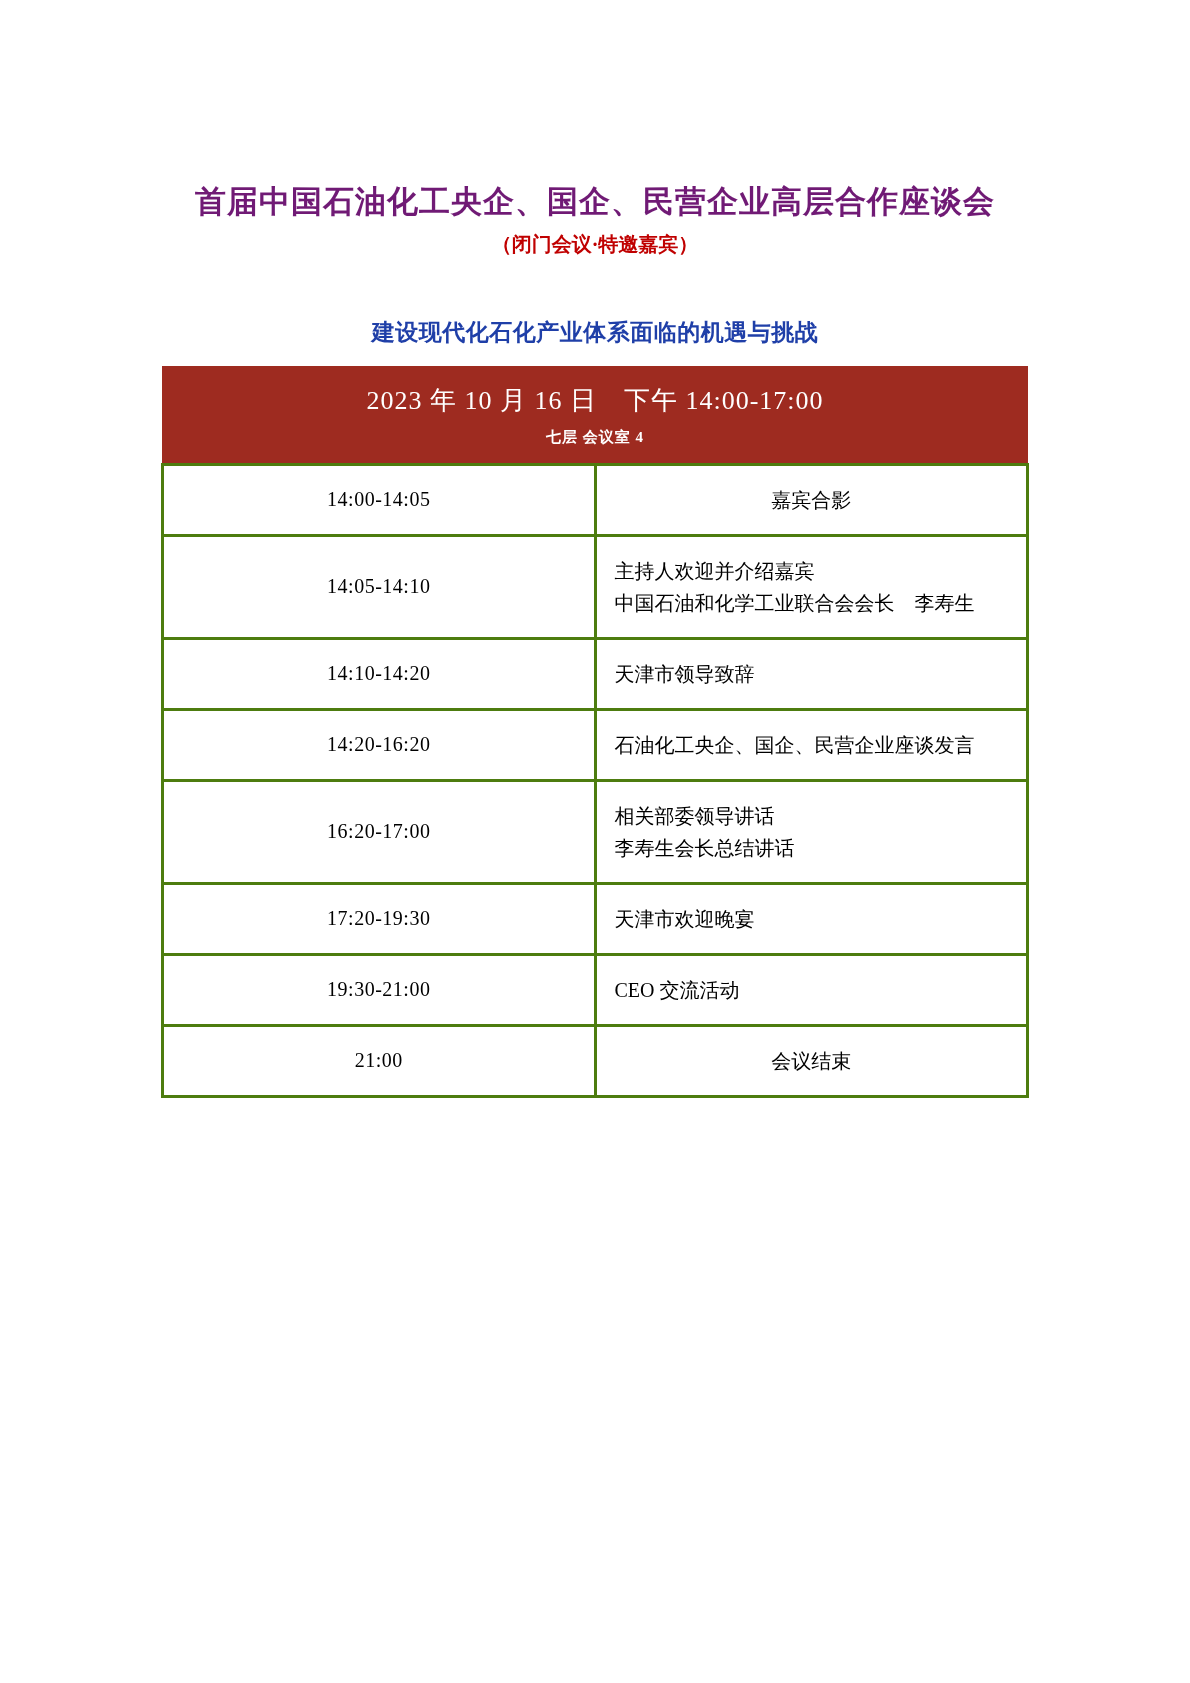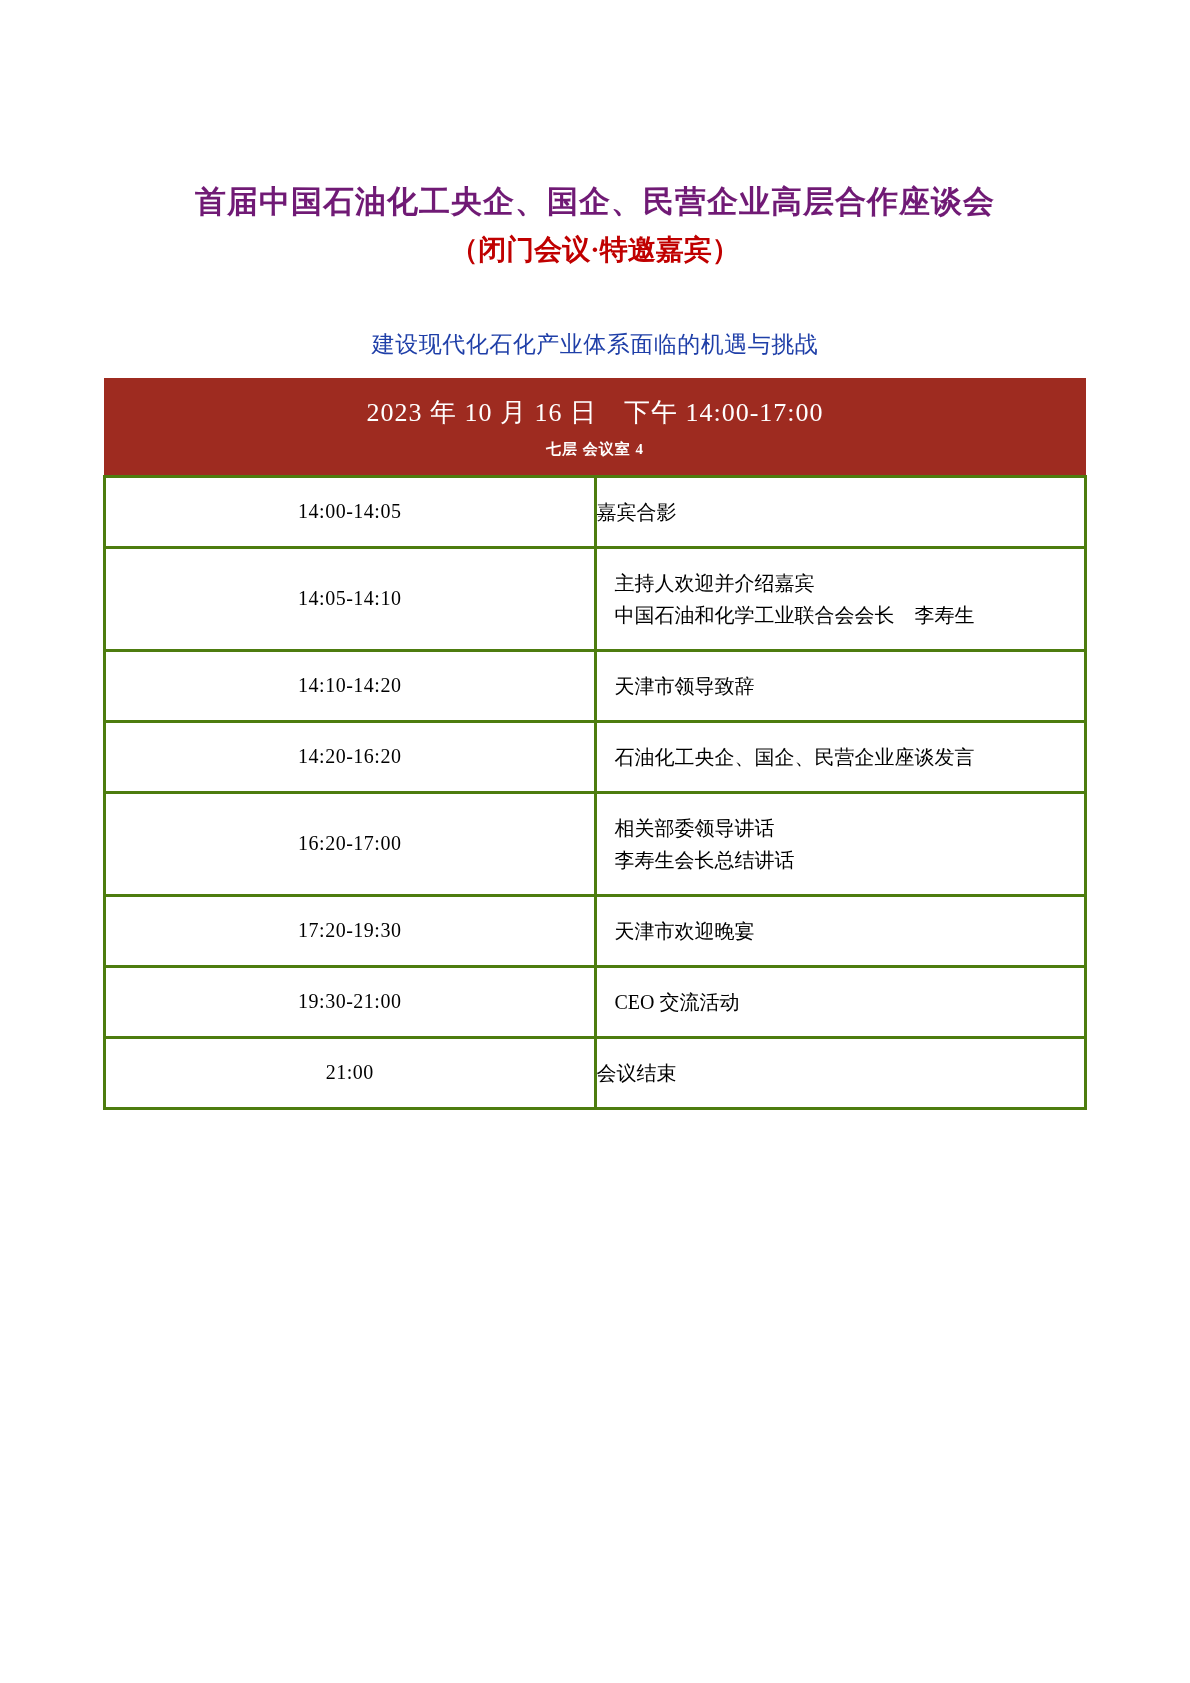--- a/index.html
+++ b/index.html
@@ -29,35 +29,35 @@
     color: #701a75;
     font-weight: bold;
     font-size: 31px;
     letter-spacing: 1px;
     line-height: 1.45;
     font-family: "Liberation Serif", "DejaVu Serif", serif;
   }
   .subtitle-line {
     color: #c00000;
     font-weight: bold;
-    font-size: 28px;
+    font-size: 20px;
     line-height: 1.5;
     margin-top: 4px;
   }
   .theme-line {
     margin-top: 58px;
     text-align: center;
     color: #1f3fa8;
-    font-weight: normal;
+    font-weight: bold;
     font-size: 23px;
     letter-spacing: 0.5px;
   }
   .agenda-wrap {
     margin: 18px auto 0 auto;
-    width: 984px;
+    width: 868px;
   }
   table.agenda {
     width: 100%;
     border-collapse: collapse;
     table-layout: fixed;
   }
   table.agenda td {
     border: 3px solid #4d7c0f;
     vertical-align: middle;
   }
@@ -85,21 +85,21 @@
     font-size: 20px;
     padding: 20px 4px;
     letter-spacing: 0.5px;
   }
   td.item {
     font-size: 20px;
     padding: 18px 0 18px 18px;
     line-height: 1.6;
   }
   td.item.center {
-    text-align: left;
+    text-align: center;
     padding-left: 0;
   }
   .item-line {
     display: block;
   }
 </style>
 </head>
 <body>
 
 <div class="page">

